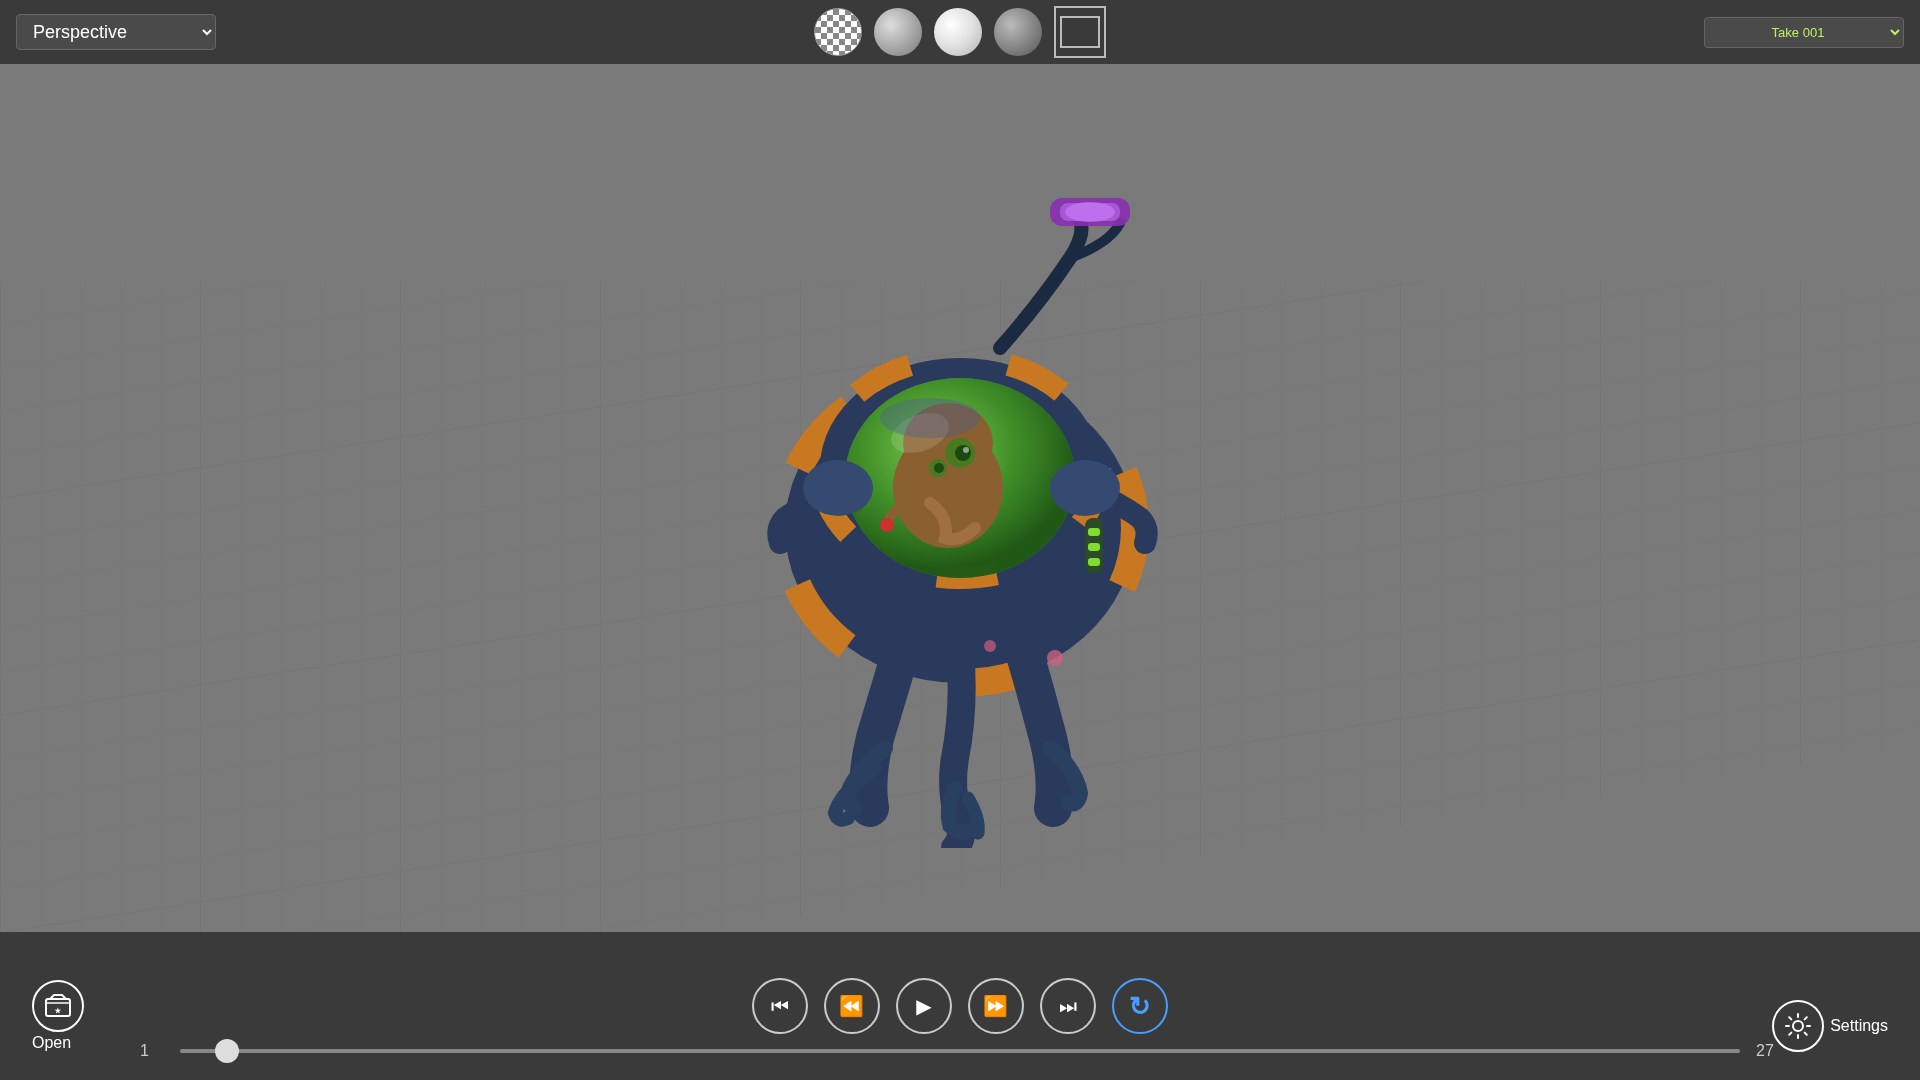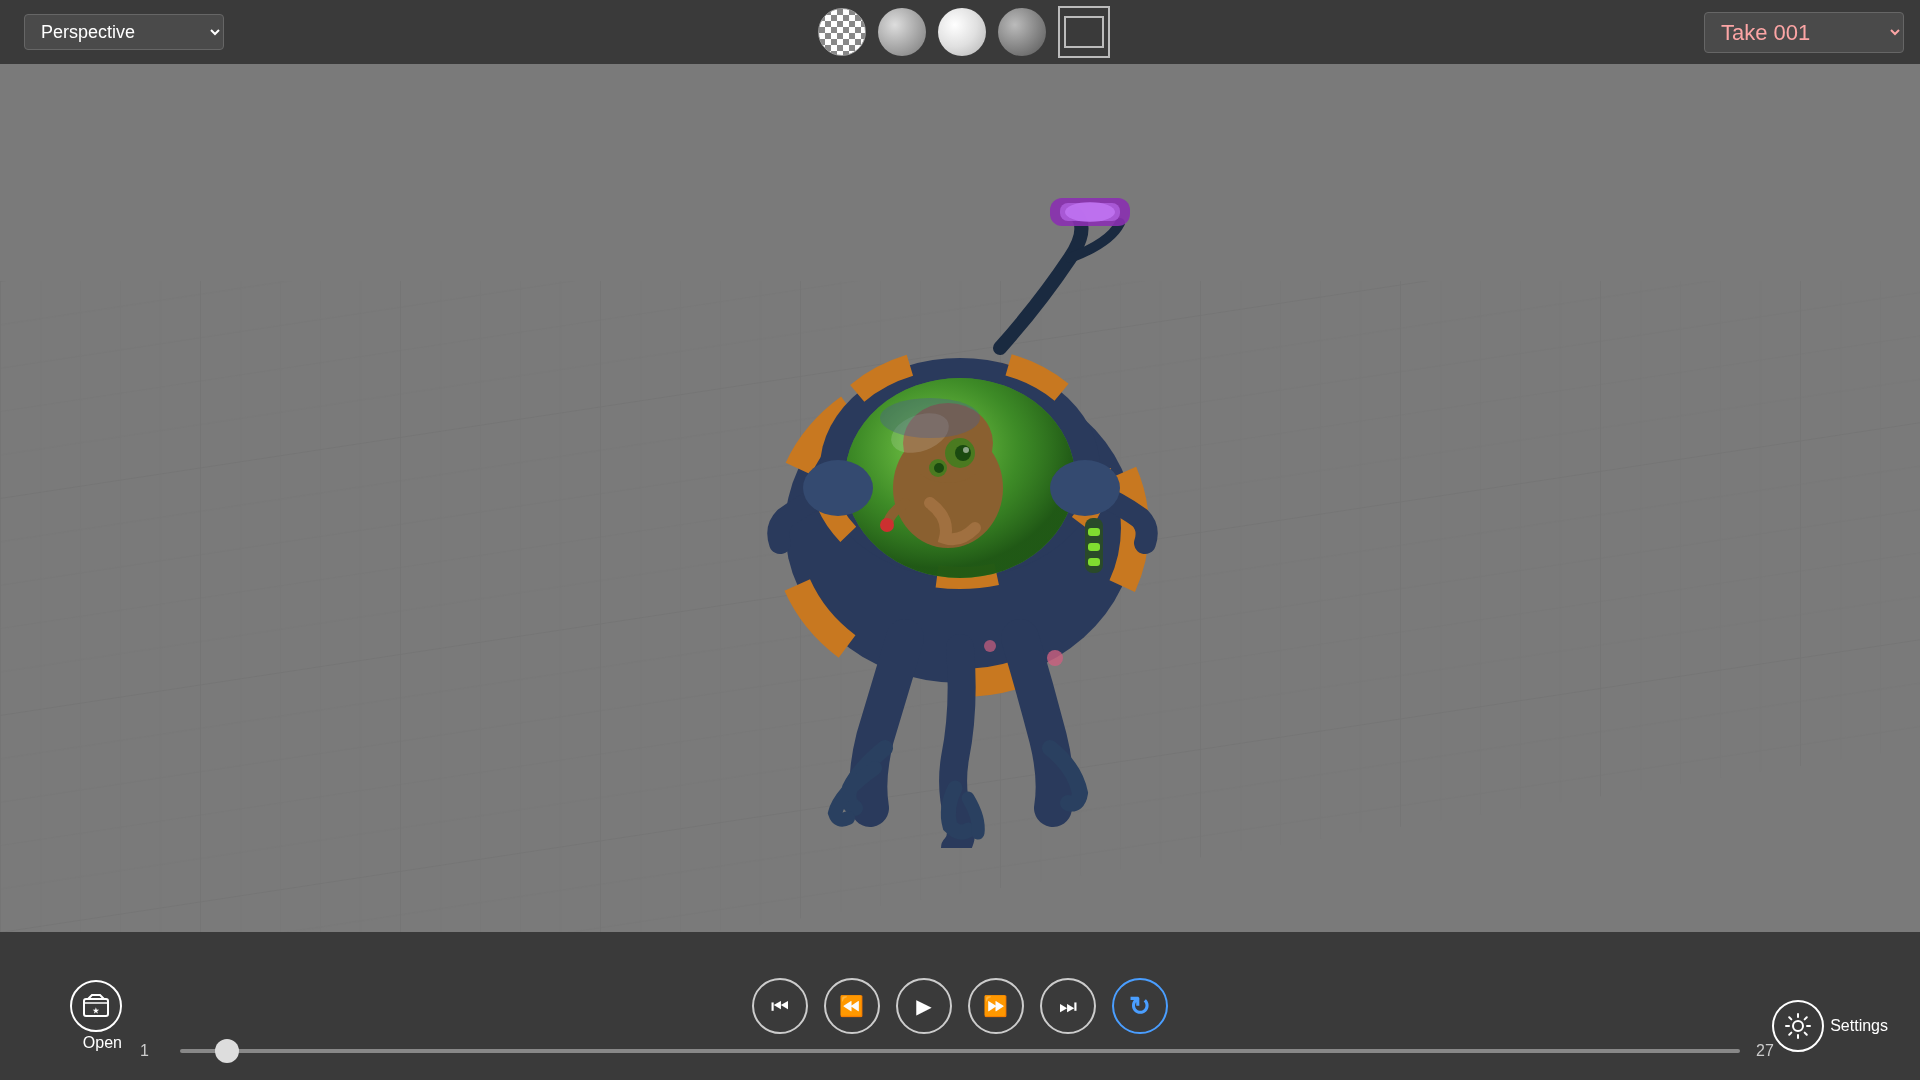--- a/index.html
+++ b/index.html
@@ -28,21 +28,20 @@
     .perspective-select {
       background: #4a4a4a;
       color: #fff;
       border: 1px solid #666;
       font-size: 18px;
       padding: 6px 12px;
       border-radius: 4px;
       cursor: pointer;
       min-width: 200px;
       appearance: auto;
-      margin-left: 8px;
     }
     .material-balls {
       display: flex;
       gap: 12px;
       align-items: center;
     }
     .ball {
       width: 48px;
       height: 48px;
       border-radius: 50%;
@@ -77,28 +76,29 @@
     .frame-btn::before {
       content: '';
       display: block;
       width: 36px;
       height: 28px;
       border: 2px solid #bbb;
       background: transparent;
     }
     .take-select {
       background: #4a4a4a;
-      color: #fca5a5;
+      color: #bef264;
       border: 1px solid #666;
-      font-size: 22px;
+      font-size: 13px;
       padding: 6px 12px;
       border-radius: 4px;
       cursor: pointer;
       min-width: 200px;
       appearance: auto;
+      text-align: center;
     }
 
     
     #viewport {
       position: absolute;
       top: 64px;
       left: 0;
       right: 0;
       bottom: 148px;
       background: #7a7a7a;
@@ -133,21 +133,21 @@
       background: #3a3a3a;
       display: flex;
       align-items: center;
       padding: 0 32px;
       gap: 0;
     }
 
     .open-btn {
       display: flex;
       flex-direction: column;
-      align-items: flex-end;
+      align-items: flex-start;
       gap: 2px;
       cursor: pointer;
       min-width: 90px;
     }
     .open-btn-icon {
       width: 52px;
       height: 52px;
       border: 2px solid #fff;
       border-radius: 50%;
       display: flex;

